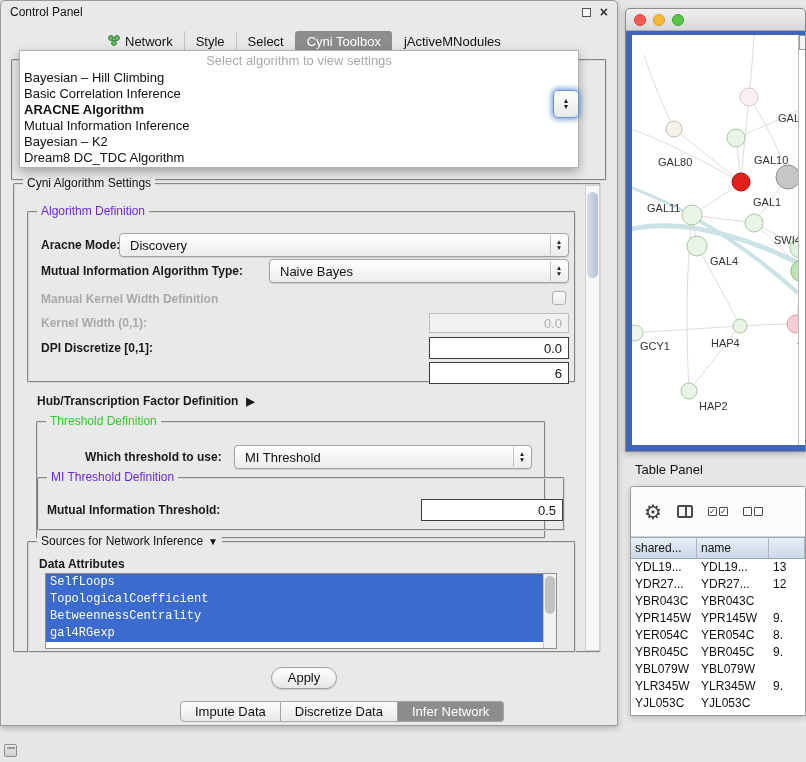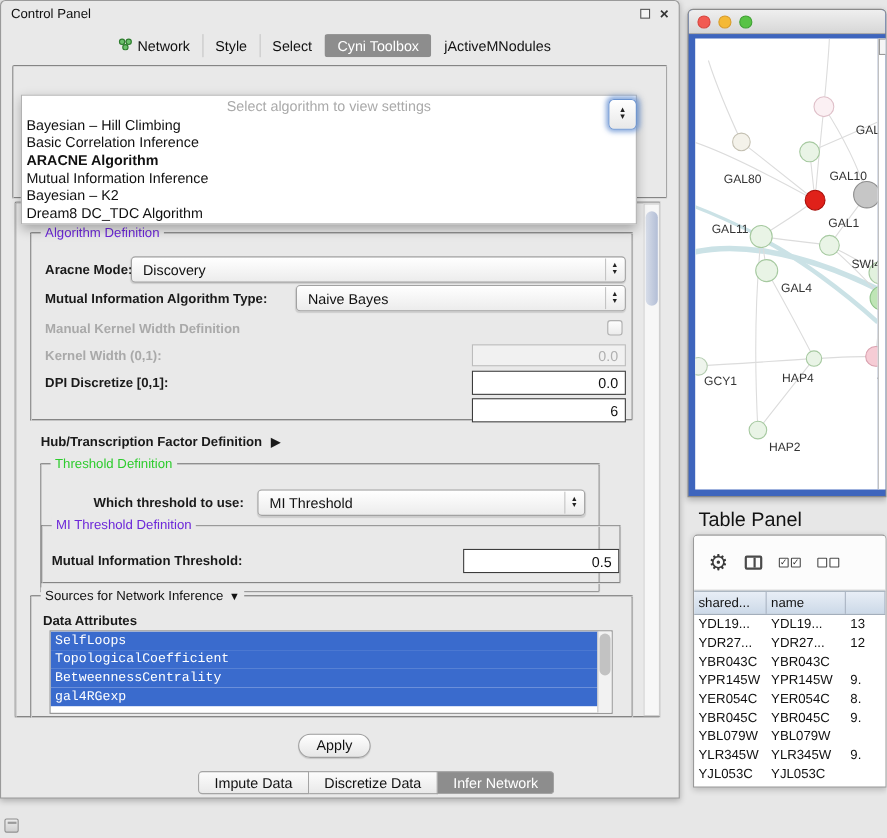--- a/index.html
+++ b/index.html
@@ -32,21 +32,21 @@
 
   .groupbox { position:absolute; border:2px groove #d9d9d9; border-radius:2px;padding-left:40px; }
   .group-title { position:absolute; top:-9px; left:8px; background:#e9e9e9; padding:0 4px; font-size:12px; white-space:nowrap; }
   .blue-title { color:#6d28d9; }
   .green-title { color:#2ecc2e; }
 
   
   .algo-popup {
     position:absolute; left:18px; top:49px; width:560px; height:118px;
     background:#fff; border:1px solid #b2b2b2; z-index:30;
-    box-shadow:0 4px 10px rgba(0,0,0,.3); font-size:13px; overflow:hidden;margin-top:36px;
+    box-shadow:0 4px 10px rgba(0,0,0,.3); font-size:13px; overflow:hidden;
   }
   .algo-prompt { color:#aaa; text-align:center; height:19px; line-height:19px; }
   .algo-item { height:16px; line-height:16px; padding-left:4px; white-space:nowrap; }
   .algo-item.selected { font-weight:bold; }
 
   .combo-stub {
     position:absolute; left:552px; top:89px; width:26px; height:28px; z-index:31;
     border:1px solid #6a93d0; border-radius:5px;
     background:linear-gradient(#ffffff,#e8e8e8);
     box-shadow:0 0 5px 2px rgba(98,142,210,.75);
@@ -117,21 +117,21 @@
   .light { width:12px; height:12px; border-radius:50%; }
   .light.red { background:#f25a52; border:1px solid #d8453e; }
   .light.yellow { background:#f5b935; border:1px solid #d89c2b; }
   .light.green { background:#58c345; border:1px solid #3ea132; }
   .net-canvas { position:absolute; left:6px; top:26px; width:166px; height:410px; background:#fff; overflow:hidden; }
   .net-scrollstrip { position:absolute; left:172px; top:26px; width:9px; height:410px; background:#fff; border-left:1px solid #bbb; }
   .net-scrollbox { position:absolute; left:0; top:0; width:9px; height:15px; border:1px solid #999; background:#f5f5f5; }
   .net-canvas svg text { font-family:"Liberation Sans", sans-serif; font-size:11px; fill:#333; }
 
   
-  .table-panel-label { position:absolute; left:635px; top:462px; font-size:18px; }
+  .table-panel-label { position:absolute; left:635px; top:462px; font-size:13px; }
   .table-window {
     position:absolute; left:630px; top:486px; width:176px; height:230px;
     background:#fff; border:1px solid #9a9a9a; border-radius:4px 4px 0 0; overflow:hidden;
     box-shadow:0 2px 6px rgba(0,0,0,.2);
   }
   .table-toolbar { height:50px; display:flex; align-items:center; gap:15px; padding-left:13px; background:#fcfcfc; border-bottom:1px solid #d4d4d4; }
   .gear-glyph { font-size:20px; color:#3a3a3a; line-height:20px; }
   .colchooser { width:16px; height:13px; border:2px solid #4a4a4a; border-radius:2px; position:relative; }
   .colchooser span { position:absolute; left:6px; top:0; bottom:0; width:2px; background:#4a4a4a; }
   .cbpair { display:flex; gap:2px; }

